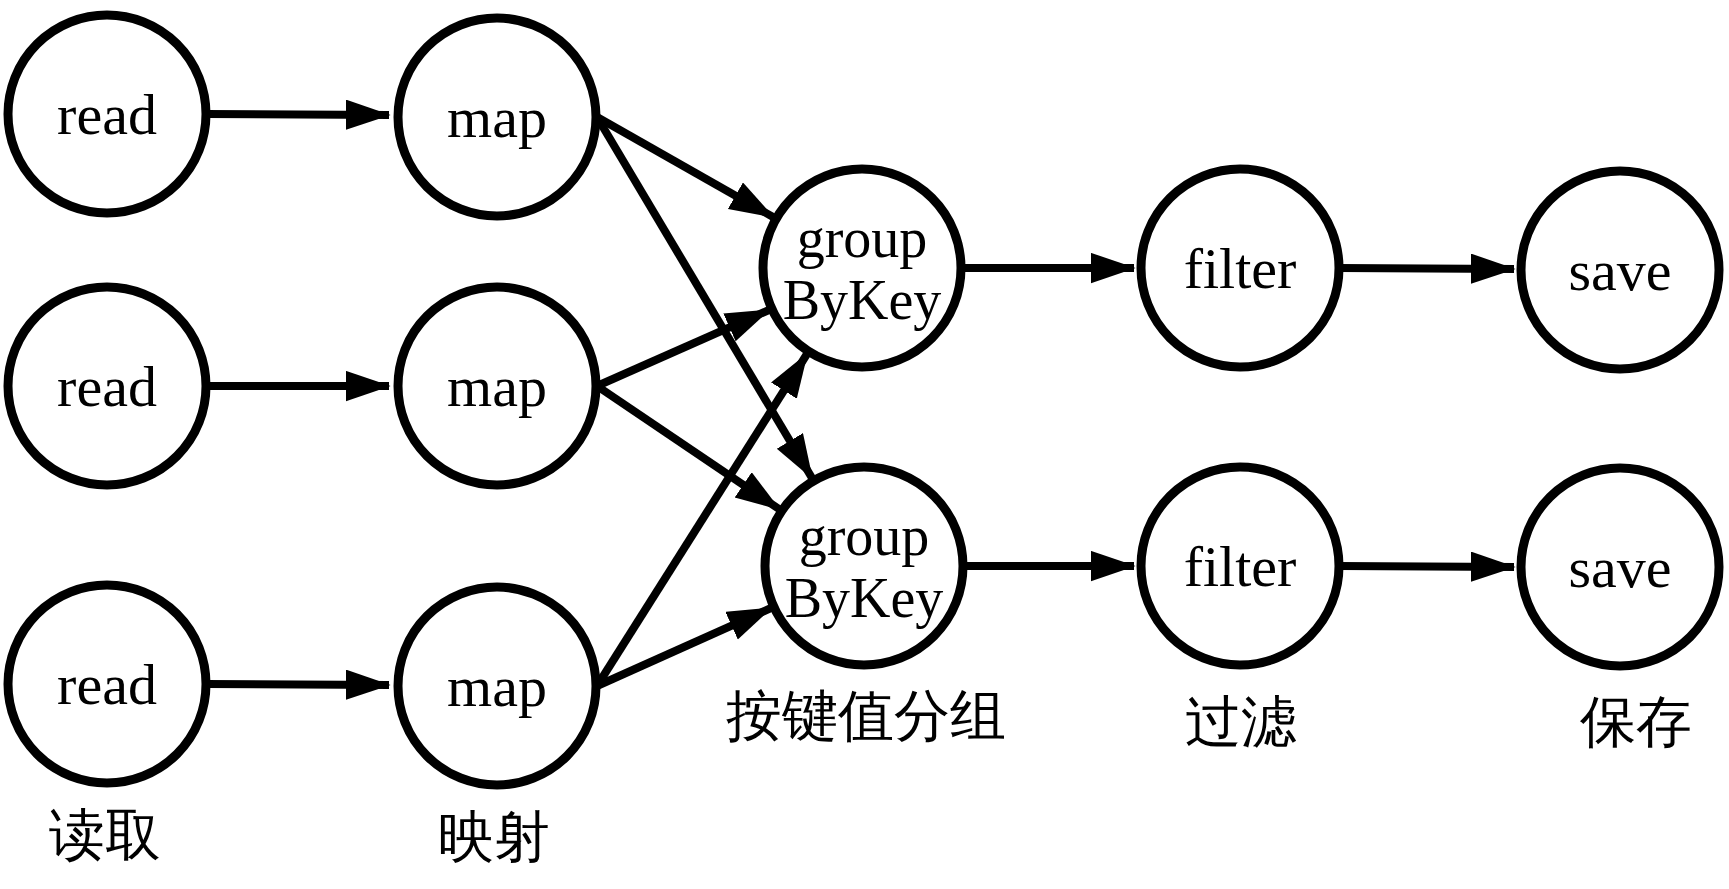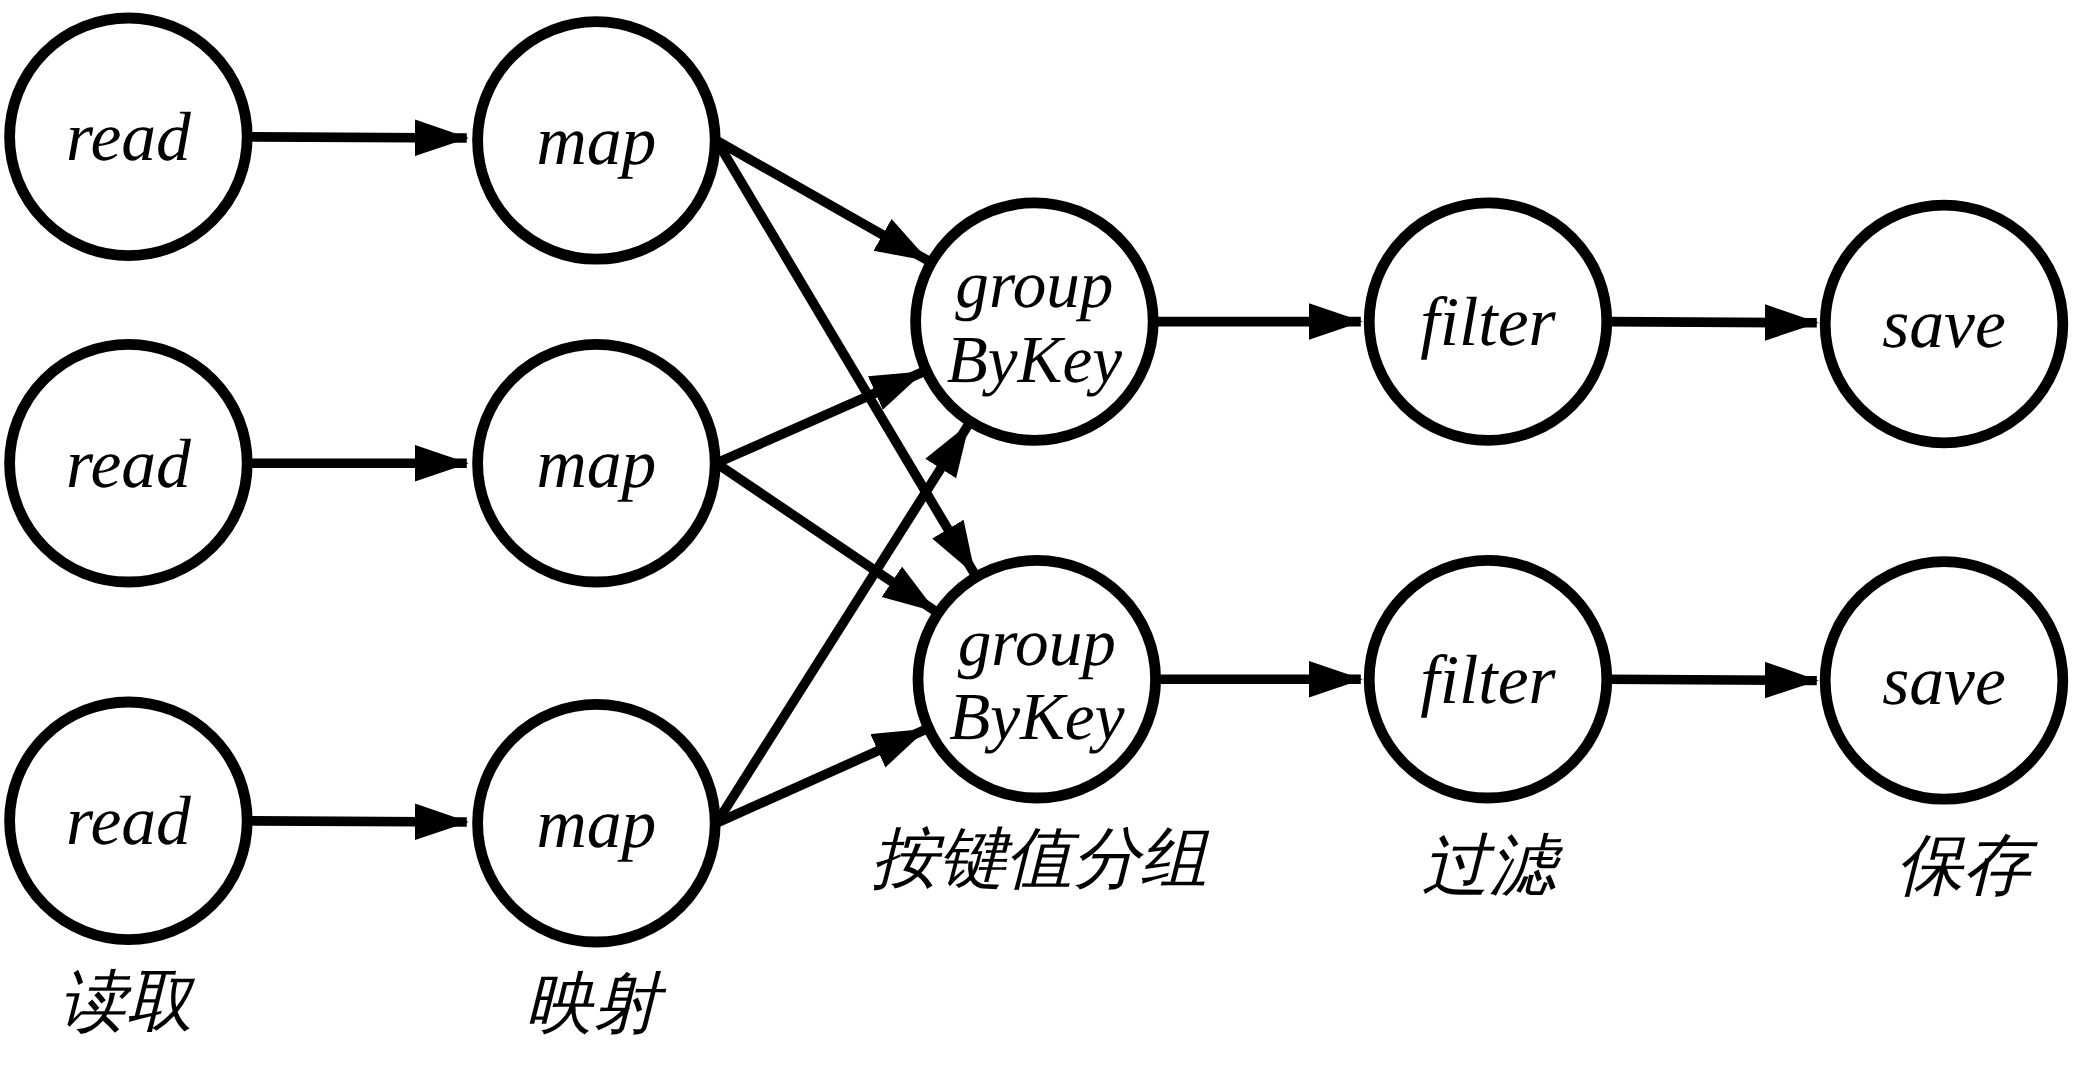--- a/index.html
+++ b/index.html
@@ -6,21 +6,20 @@
     margin: 0;
     padding: 0;
     background: #ffffff;
   }
   .canvas {
     position: relative;
     width: 1729px;
     height: 889px;
     background: #ffffff;
     overflow: hidden;
-    font-style: italic;
   }
   svg {
     display: block;
     font-family: "Liberation Serif", "DejaVu Serif", serif;
   }
   .node-circle {
     fill: #ffffff;
     stroke-width: 9px;
   }
   .edge {

